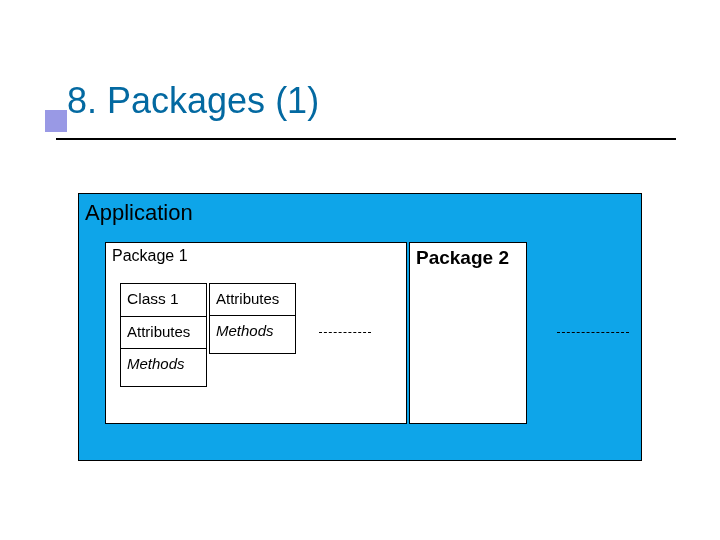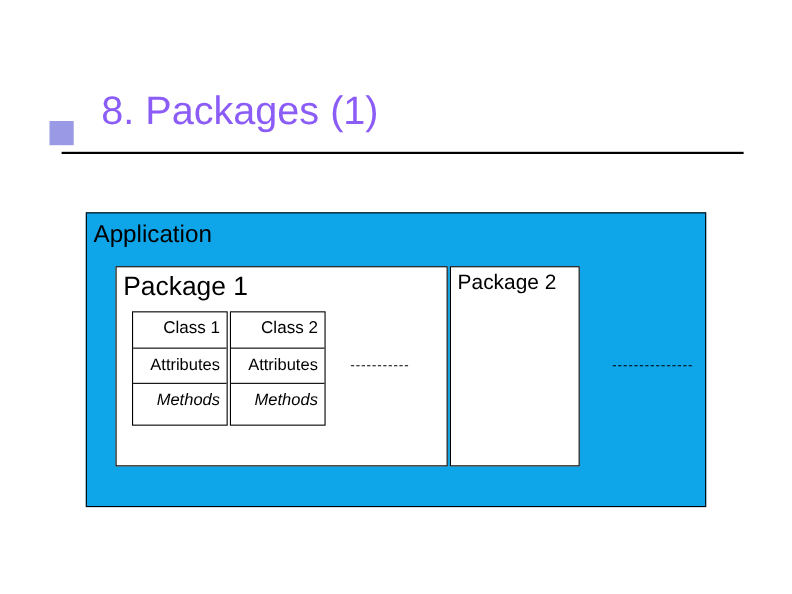--- a/index.html
+++ b/index.html
@@ -21,25 +21,25 @@
     left: 45px;
     top: 110px;
     width: 22px;
     height: 22px;
     background: #3333cc;
     opacity: 0.5;
     z-index: 1;
   }
   .title {
     position: absolute;
-    left: 92px;
+    left: 67px;
     top: 80px;
     font-size: 36px;
     font-weight: 400;
-    color: #8b5cf6;
+    color: #0369a1;
     font-family: Verdana, Geneva, sans-serif;
     z-index: 2;
   }
   .title-underline {
     position: absolute;
     left: 56px;
     top: 138px;
     width: 620px;
     height: 2px;
     background: #000;
@@ -71,26 +71,27 @@
     background: #fff;
   }
   .package-2 {
     position: absolute;
     left: 330px;
     top: 48px;
     width: 118px;
     height: 182px;
     border: 1.5px solid #000;
     background: #fff;
+    font-weight: bold;
   }
   .pkg-label {
     position: absolute;
     left: 6px;
     top: 4px;
-    font-size: 24px;
+    font-size: 16px;
     font-family: Arial, sans-serif;
   }
   .pkg2-label {
     position: absolute;
     left: 6px;
     top: 4px;
     font-size: 19px;
     font-family: Arial, sans-serif;
   }
   .class-table {
@@ -100,21 +101,20 @@
     width: 87px;
   }
   .class-1 { left: 14px; top: 40px; }
   .class-2 { left: 103px; top: 40px; }
   .class-row {
     border-bottom: 1.5px solid #000;
     padding: 6px 6px 8px 6px;
     font-size: 15px;
     font-family: Arial, sans-serif;
     white-space: nowrap;
-    text-align: right;
   }
   .class-row:last-child { border-bottom: none; padding-bottom: 14px; font-style: italic; }
   .class-header { font-size: 15.5px; }
   .dash-1 {
     position: absolute;
     left: 240px;
     top: 138px;
     width: 52px;
     height: 0;
     border-top: 1.5px dashed #000;
@@ -142,21 +142,20 @@
     <div class="package-1">
       <div class="pkg-label">Package 1</div>
 
       <div class="class-table class-1">
         <div class="class-row class-header">Class 1</div>
         <div class="class-row">Attributes</div>
         <div class="class-row">Methods</div>
       </div>
 
       <div class="class-table class-2">
-        <div class="class-row class-header">Class 2</div>
         <div class="class-row">Attributes</div>
         <div class="class-row">Methods</div>
       </div>
     </div>
 
     <div class="dash-1"></div>
 
     <div class="package-2">
       <div class="pkg2-label">Package 2</div>
     </div>

